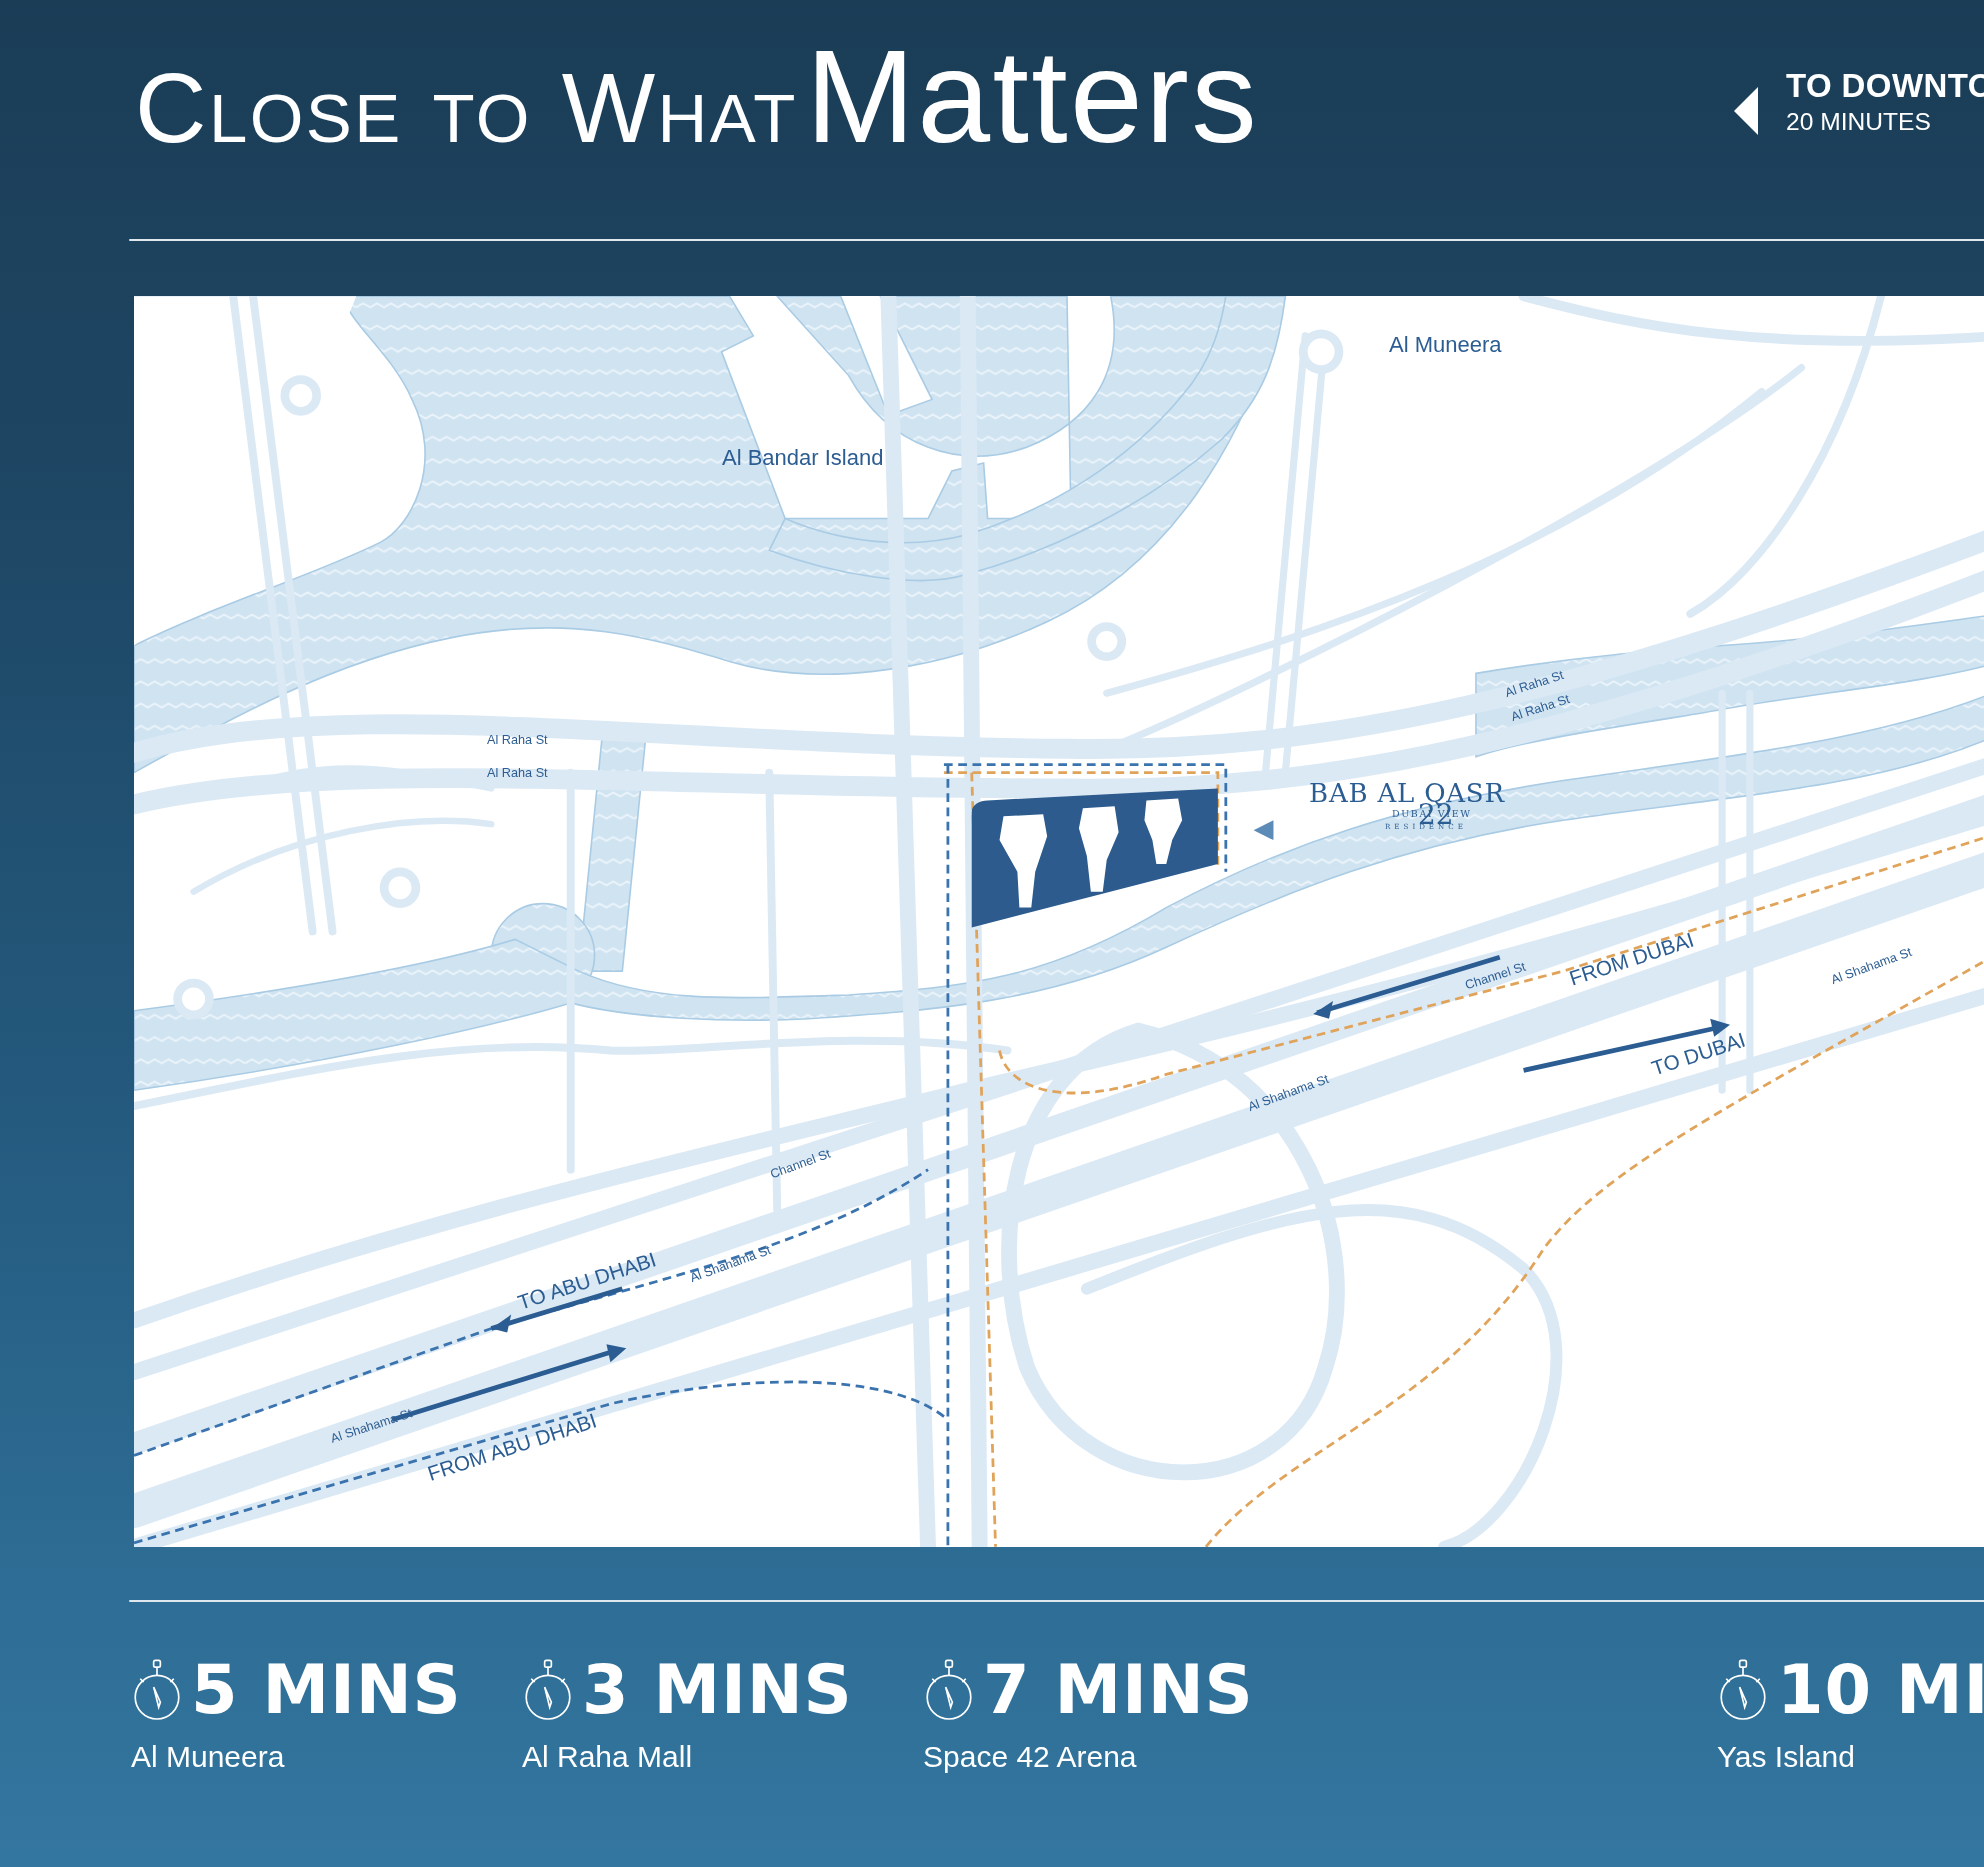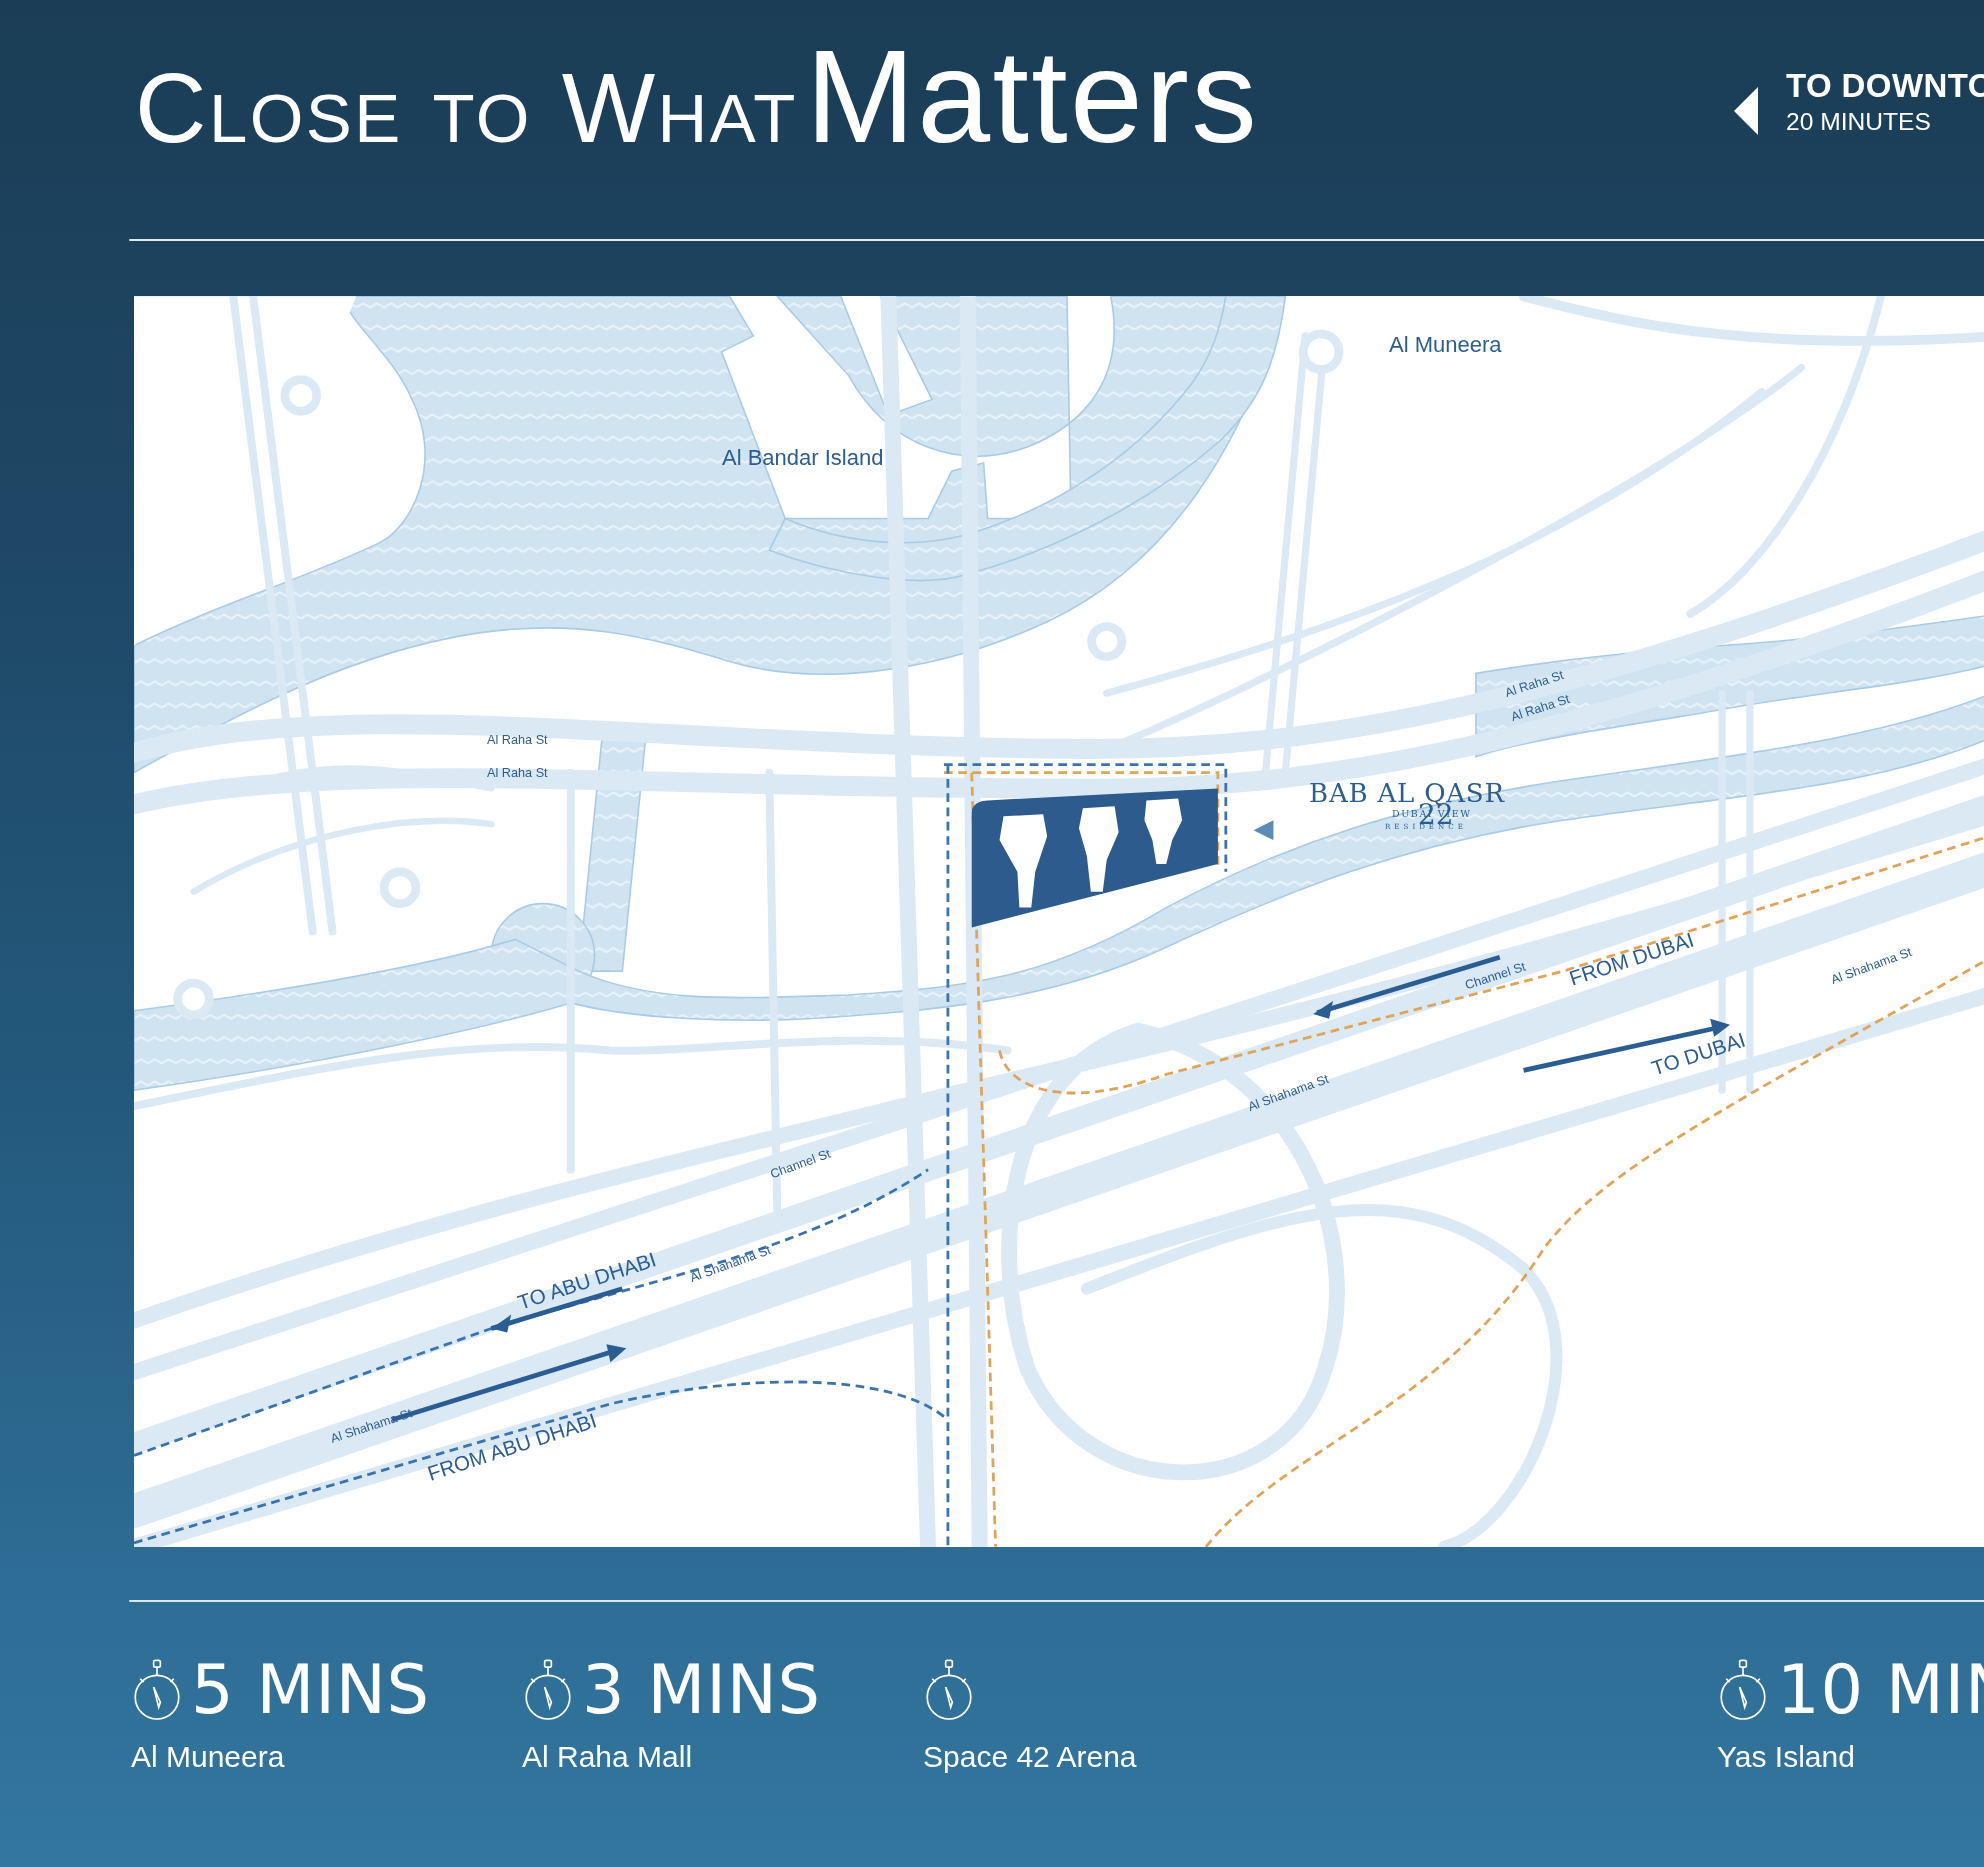--- a/index.html
+++ b/index.html
@@ -29,21 +29,21 @@
   .map {
     position:absolute; left:134px; top:296px; width:1868px; height:1251px;
     background:#ffffff; overflow:hidden;
   }
   .map svg { position:absolute; left:0; top:0; }
   .maplbl { position:absolute; color:#2c5d92; white-space:nowrap; }
   .times { position:absolute; left:131px; top:1657px; width:2529px; height:135px; }
   .t-item { position:absolute; top:0; white-space:nowrap; }
   .t-top { display:flex; align-items:center; }
   .t-icon { width:52px; height:67px; margin-right:8px; }
-  .t-val { font-size:67px; font-weight:400; letter-spacing:0.8px; line-height:1; font-family:"DejaVu Sans","Liberation Sans",sans-serif; }
+  .t-val { font-size:67px; font-weight:700; letter-spacing:0.8px; line-height:1; font-family:"DejaVu Sans","Liberation Sans",sans-serif; }
   .t-lbl { font-size:30px; margin-top:16px; }
 </style>
 </head>
 <body>
 
 <div class="title">
   <span class="caps">Close to What</span><span class="big">Matters</span>
 </div>
 
 <div class="tri-left"></div>
@@ -208,20 +208,21 @@
       <svg class="t-icon" viewBox="0 0 60 80">
           <g fill="none" stroke="#fff" stroke-width="2">
             <circle cx="30" cy="48" r="26"></circle>
             <rect x="26" y="4" width="8" height="8" rx="2"></rect>
             <line x1="30" y1="12" x2="30" y2="22"></line>
             <line x1="10" y1="26" x2="14" y2="30"></line>
             <line x1="50" y1="26" x2="46" y2="30"></line>
             <path d="M26 36 L32 60 L34 54 Z"></path>
           </g>
         </svg>
+      <span class="t-val">7 MINS</span>
     </div>
     <div class="t-lbl">Space 42 Arena</div>
   </div>
   <div class="t-item" style="left:1586px;">
     <div class="t-top">
       <svg class="t-icon" viewBox="0 0 60 80">
           <g fill="none" stroke="#fff" stroke-width="2">
             <circle cx="30" cy="48" r="26"></circle>
             <rect x="26" y="4" width="8" height="8" rx="2"></rect>
             <line x1="30" y1="12" x2="30" y2="22"></line>

